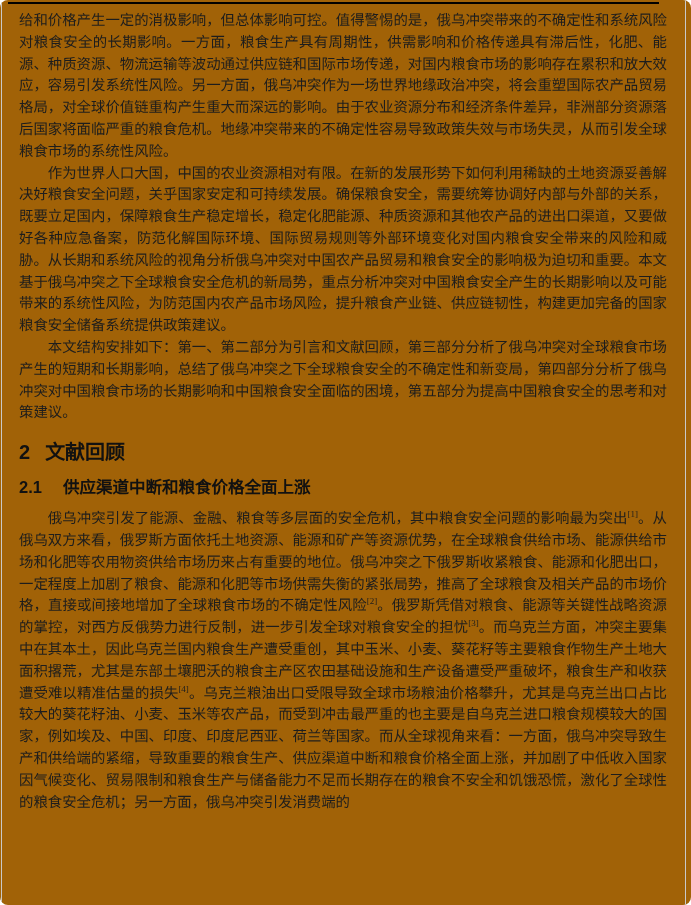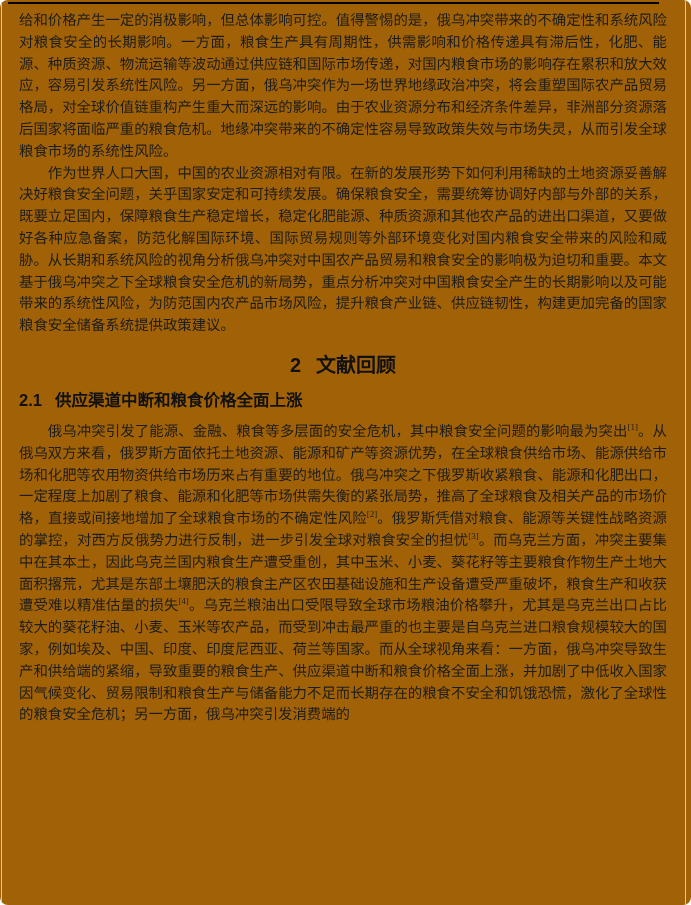--- a/index.html
+++ b/index.html
@@ -53,45 +53,46 @@
     line-height: 0;
     vertical-align: super;
   }
   h2.sec {
     font-family: "Liberation Sans", "DejaVu Sans", sans-serif;
     font-size: 20px;
     font-weight: bold;
     color: #111111;
     margin: 16px 0 13px 0;
     line-height: 24px;
-    text-align: center;
+    text-align: left;
   }
   h2.sec .h-num { margin-right: 15px; }
   h3.subsec {
     font-family: "Liberation Sans", "DejaVu Sans", sans-serif;
     font-size: 16.5px;
     font-weight: bold;
     color: #111111;
     margin: 12px 0 10px 0;
     line-height: 21px;
     text-align: left;
   }
-  h3.subsec .h-num { margin-right: 13px; }
+  h3.subsec .h-num { margin-right: 21px; }
 </style>
 </head>
 <body>
 
 <div class="page">
   <div class="page-edge left"></div>
   <div class="page-edge right"></div>
   <div class="top-rule"></div>
 
   <div class="article">
     <p class="para">给和价格产生一定的消极影响，但总体影响可控。值得警惕的是，俄乌冲突带来的不确定性和系统风险对粮食安全的长期影响。一方面，粮食生产具有周期性，供需影响和价格传递具有滞后性，化肥、能源、种质资源、物流运输等波动通过供应链和国际市场传递，对国内粮食市场的影响存在累积和放大效应，容易引发系统性风险。另一方面，俄乌冲突作为一场世界地缘政治冲突，将会重塑国际农产品贸易格局，对全球价值链重构产生重大而深远的影响。由于农业资源分布和经济条件差异，非洲部分资源落后国家将面临严重的粮食危机。地缘冲突带来的不确定性容易导致政策失效与市场失灵，从而引发全球粮食市场的系统性风险。</p>
     <p class="para indent">作为世界人口大国，中国的农业资源相对有限。在新的发展形势下如何利用稀缺的土地资源妥善解决好粮食安全问题，关乎国家安定和可持续发展。确保粮食安全，需要统筹协调好内部与外部的关系，既要立足国内，保障粮食生产稳定增长，稳定化肥能源、种质资源和其他农产品的进出口渠道，又要做好各种应急备案，防范化解国际环境、国际贸易规则等外部环境变化对国内粮食安全带来的风险和威胁。从长期和系统风险的视角分析俄乌冲突对中国农产品贸易和粮食安全的影响极为迫切和重要。本文基于俄乌冲突之下全球粮食安全危机的新局势，重点分析冲突对中国粮食安全产生的长期影响以及可能带来的系统性风险，为防范国内农产品市场风险，提升粮食产业链、供应链韧性，构建更加完备的国家粮食安全储备系统提供政策建议。</p>
+    <p class="para indent">本文结构安排如下：第一、第二部分为引言和文献回顾，第三部分分析了俄乌冲突对全球粮食市场产生的短期和长期影响，总结了俄乌冲突之下全球粮食安全的不确定性和新变局，第四部分分析了俄乌冲突对中国粮食市场的长期影响和中国粮食安全面临的困境，第五部分为提高中国粮食安全的思考和对策建议。</p>
 
     <h2 class="sec">
       <span class="h-num">2</span><span class="h-title">文献回顾</span>
     </h2>
 
 
     <h3 class="subsec">
       <span class="h-num">2.1</span><span class="h-title">供应渠道中断和粮食价格全面上涨</span>
     </h3>
 

